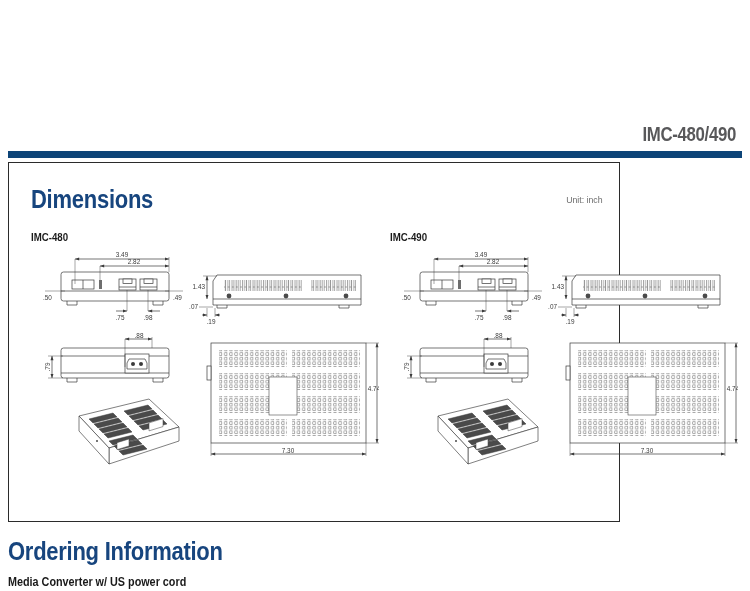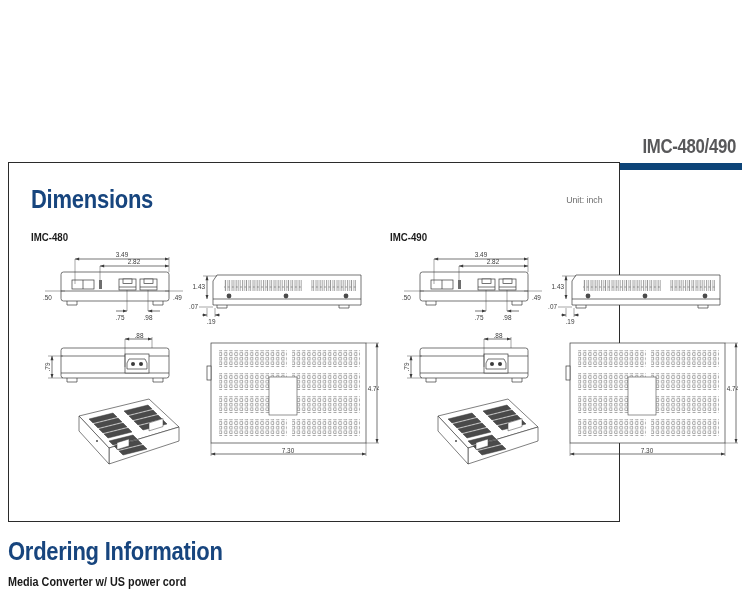--- a/index.html
+++ b/index.html
@@ -11,21 +11,21 @@
     width: 750px;
     height: 591px;
     position: relative;
     font-family: "Liberation Sans", sans-serif;
     overflow: hidden;
   }
 
   
   #page-header {
     position: absolute;
-    left: 0; top: 16px;
+    left: 0; top: 4px;
     width: 750px; height: 152px;
   }
   #header-title {
     position: absolute;
     right: 14px;
     top: 118px;
     font-size: 21px;
     font-weight: bold;
     color: #58585a;
     letter-spacing: -0.4px;

